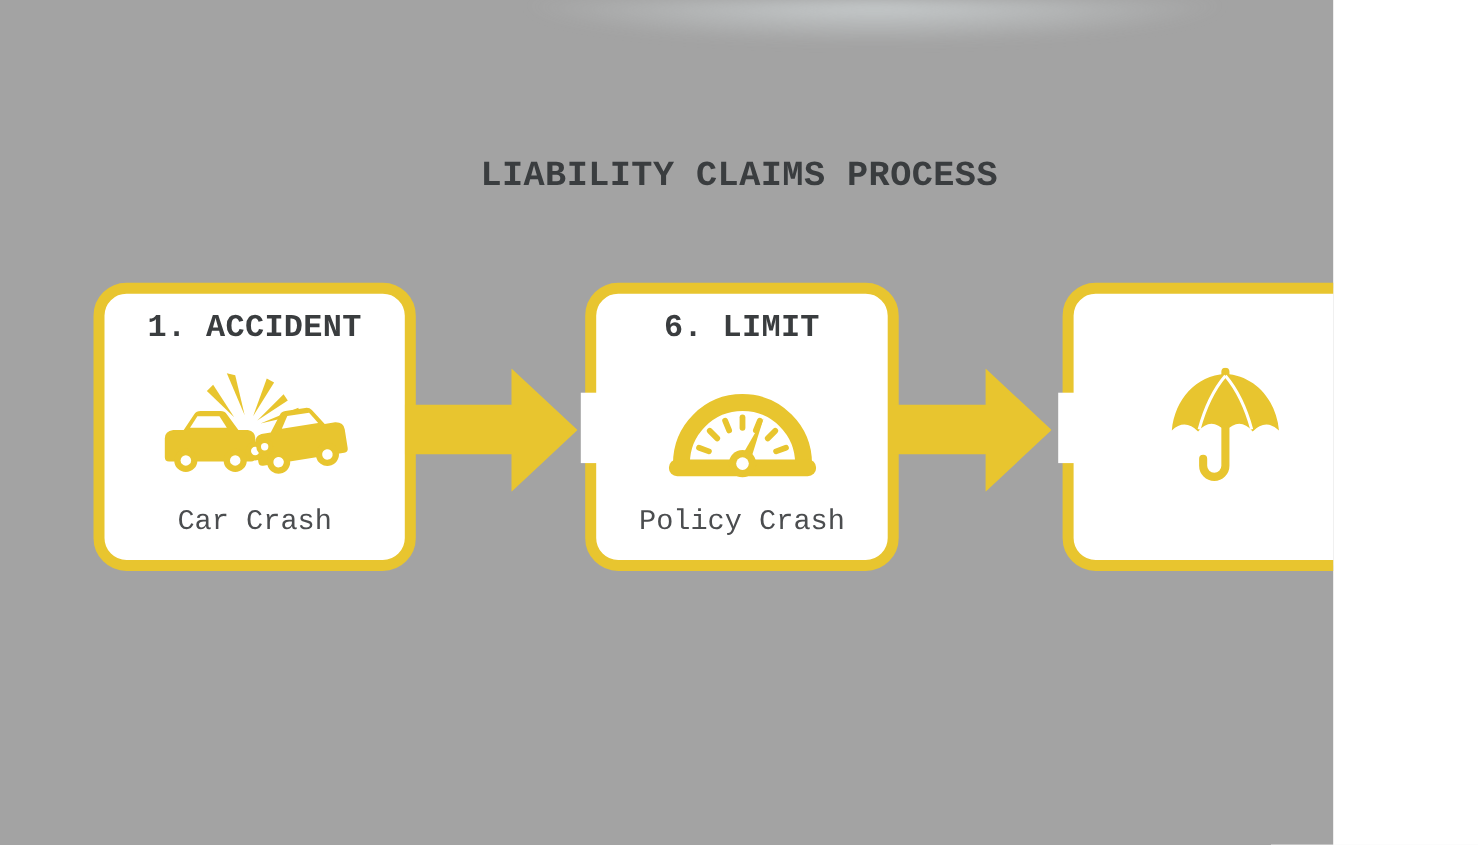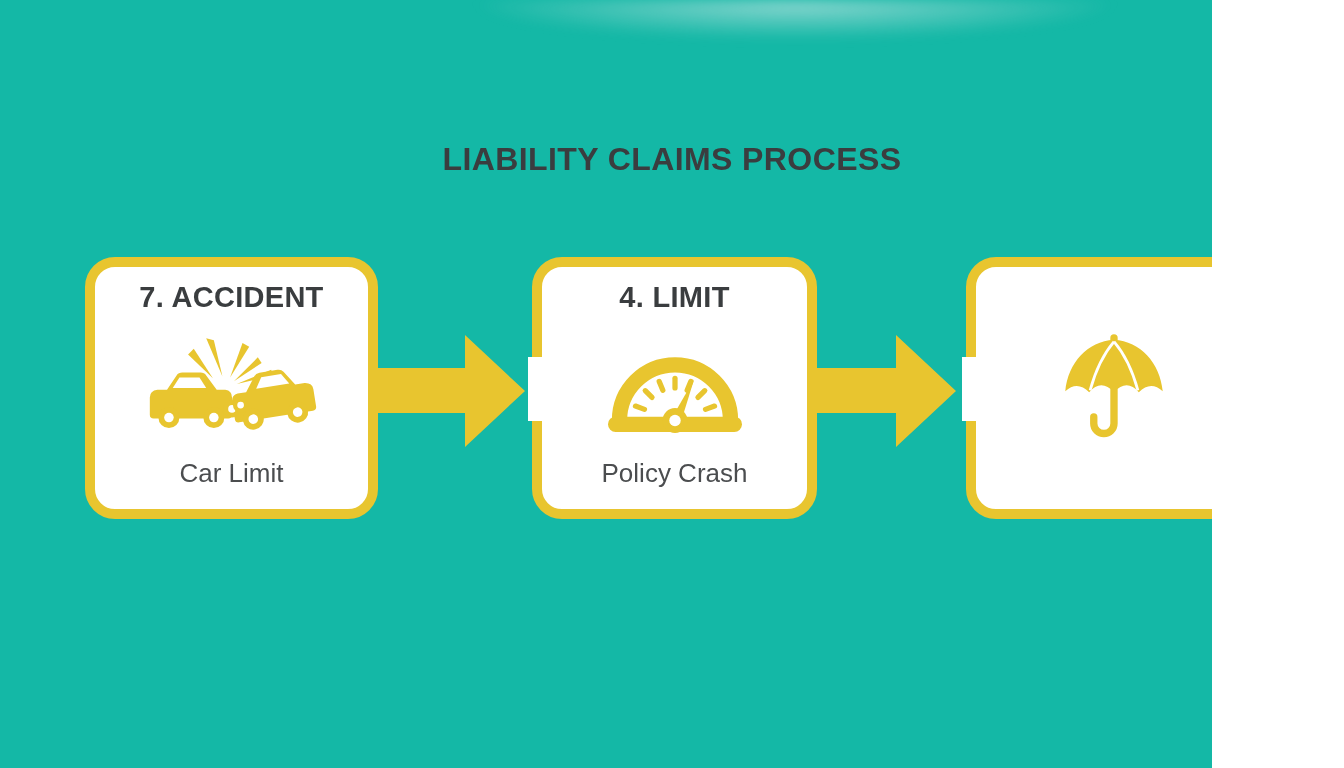--- a/index.html
+++ b/index.html
@@ -1,21 +1,21 @@
 <!DOCTYPE html>
 <html><head>
 <meta charset="utf-8">
 <style>
   :root { --accent:#E8C52F; --dark:#3A3D3F; --gray:#4B4D4F; }
   * { margin:0; padding:0; }
   html,body { background:#fff; }
   .canvas {
     position:relative; width:1212px; height:768px; overflow:hidden;
-    background:#14b8a6;
-    font-family:Liberation Sans, sans-serif;
+    background:#a3a3a3;
+    font-family:Liberation Mono, monospace;
   }
   .smudge {
     position:absolute; left:470px; top:0; width:650px; height:40px;
     background:radial-gradient(ellipse at 50% 10%, rgba(230,238,240,0.55), rgba(255,255,255,0) 70%);
     filter:blur(6px);
   }
   .title {
     position:absolute; top:141px; left:0; width:1344px; text-align:center;
     font-size:32px; font-weight:700; color:var(--dark); letter-spacing:0.4px;
   }
@@ -48,21 +48,21 @@
 </head>
 <body>
 
 <div class="canvas">
 
   <div class="smudge"></div>
 
   <div class="title">LIABILITY CLAIMS PROCESS</div>
 
   <div class="step-card card-1">
-    <div class="step-heading">7. ACCIDENT</div>
+    <div class="step-heading">1. ACCIDENT</div>
     <div class="icon-wrap">
       <svg class="icon-svg" width="172" height="96" viewBox="0 0 180 100" fill="currentColor">
 
         <polygon points="63,0 71,2 80,40"></polygon>
         <polygon points="44,17 50,11 70,42"></polygon>
         <polygon points="101,5 108,9 88,41"></polygon>
         <polygon points="117,20 121,26 92,45"></polygon>
         <polygon points="131,33 133,39 95,48"></polygon>
 
         <path d="M4,62 Q4,55 12,54 L22,54 L32,39 Q34,36 38,36 L57,36 Q61,36 63,39 L74,54 L83,54 Q90,55 90,62 L90,80 Q90,84 86,84 L8,84 Q4,84 4,80 Z"></path>
@@ -80,25 +80,25 @@
           <circle cx="156" cy="81" r="11"></circle>
             <circle cx="156" cy="81" r="5" fill="#fff"></circle>
         </g>
 
         <circle cx="90" cy="74" r="9"></circle>
           <circle cx="90" cy="74" r="4" fill="#fff"></circle>
         <circle cx="99" cy="70" r="8"></circle>
           <circle cx="99" cy="70" r="3.5" fill="#fff"></circle>
       </svg>
     </div>
-    <div class="step-label">Car Limit</div>
+    <div class="step-label">Car Crash</div>
   </div>
 
   <div class="step-card card-2">
-    <div class="step-heading">4. LIMIT</div>
+    <div class="step-heading">6. LIMIT</div>
     <div class="icon-wrap">
       <svg class="icon-svg" width="134" height="100" viewBox="0 0 140 104" fill="currentColor">
         <path d="M12,88 A58,58 0 0 1 128,88" fill="none" stroke="currentColor" stroke-width="16"></path>
         <rect x="0" y="84" width="140" height="16" rx="8"></rect>
         <g stroke="currentColor" stroke-width="5.5" stroke-linecap="round">
           <line x1="28.7" y1="73.0" x2="38.1" y2="76.4"></line>
           <line x1="38.9" y1="56.9" x2="46.0" y2="64.0"></line>
           <line x1="53.5" y1="47.2" x2="57.3" y2="56.5"></line>
           <line x1="70" y1="44" x2="70" y2="54"></line>
           <line x1="86.5" y1="47.2" x2="82.7" y2="56.5"></line>

